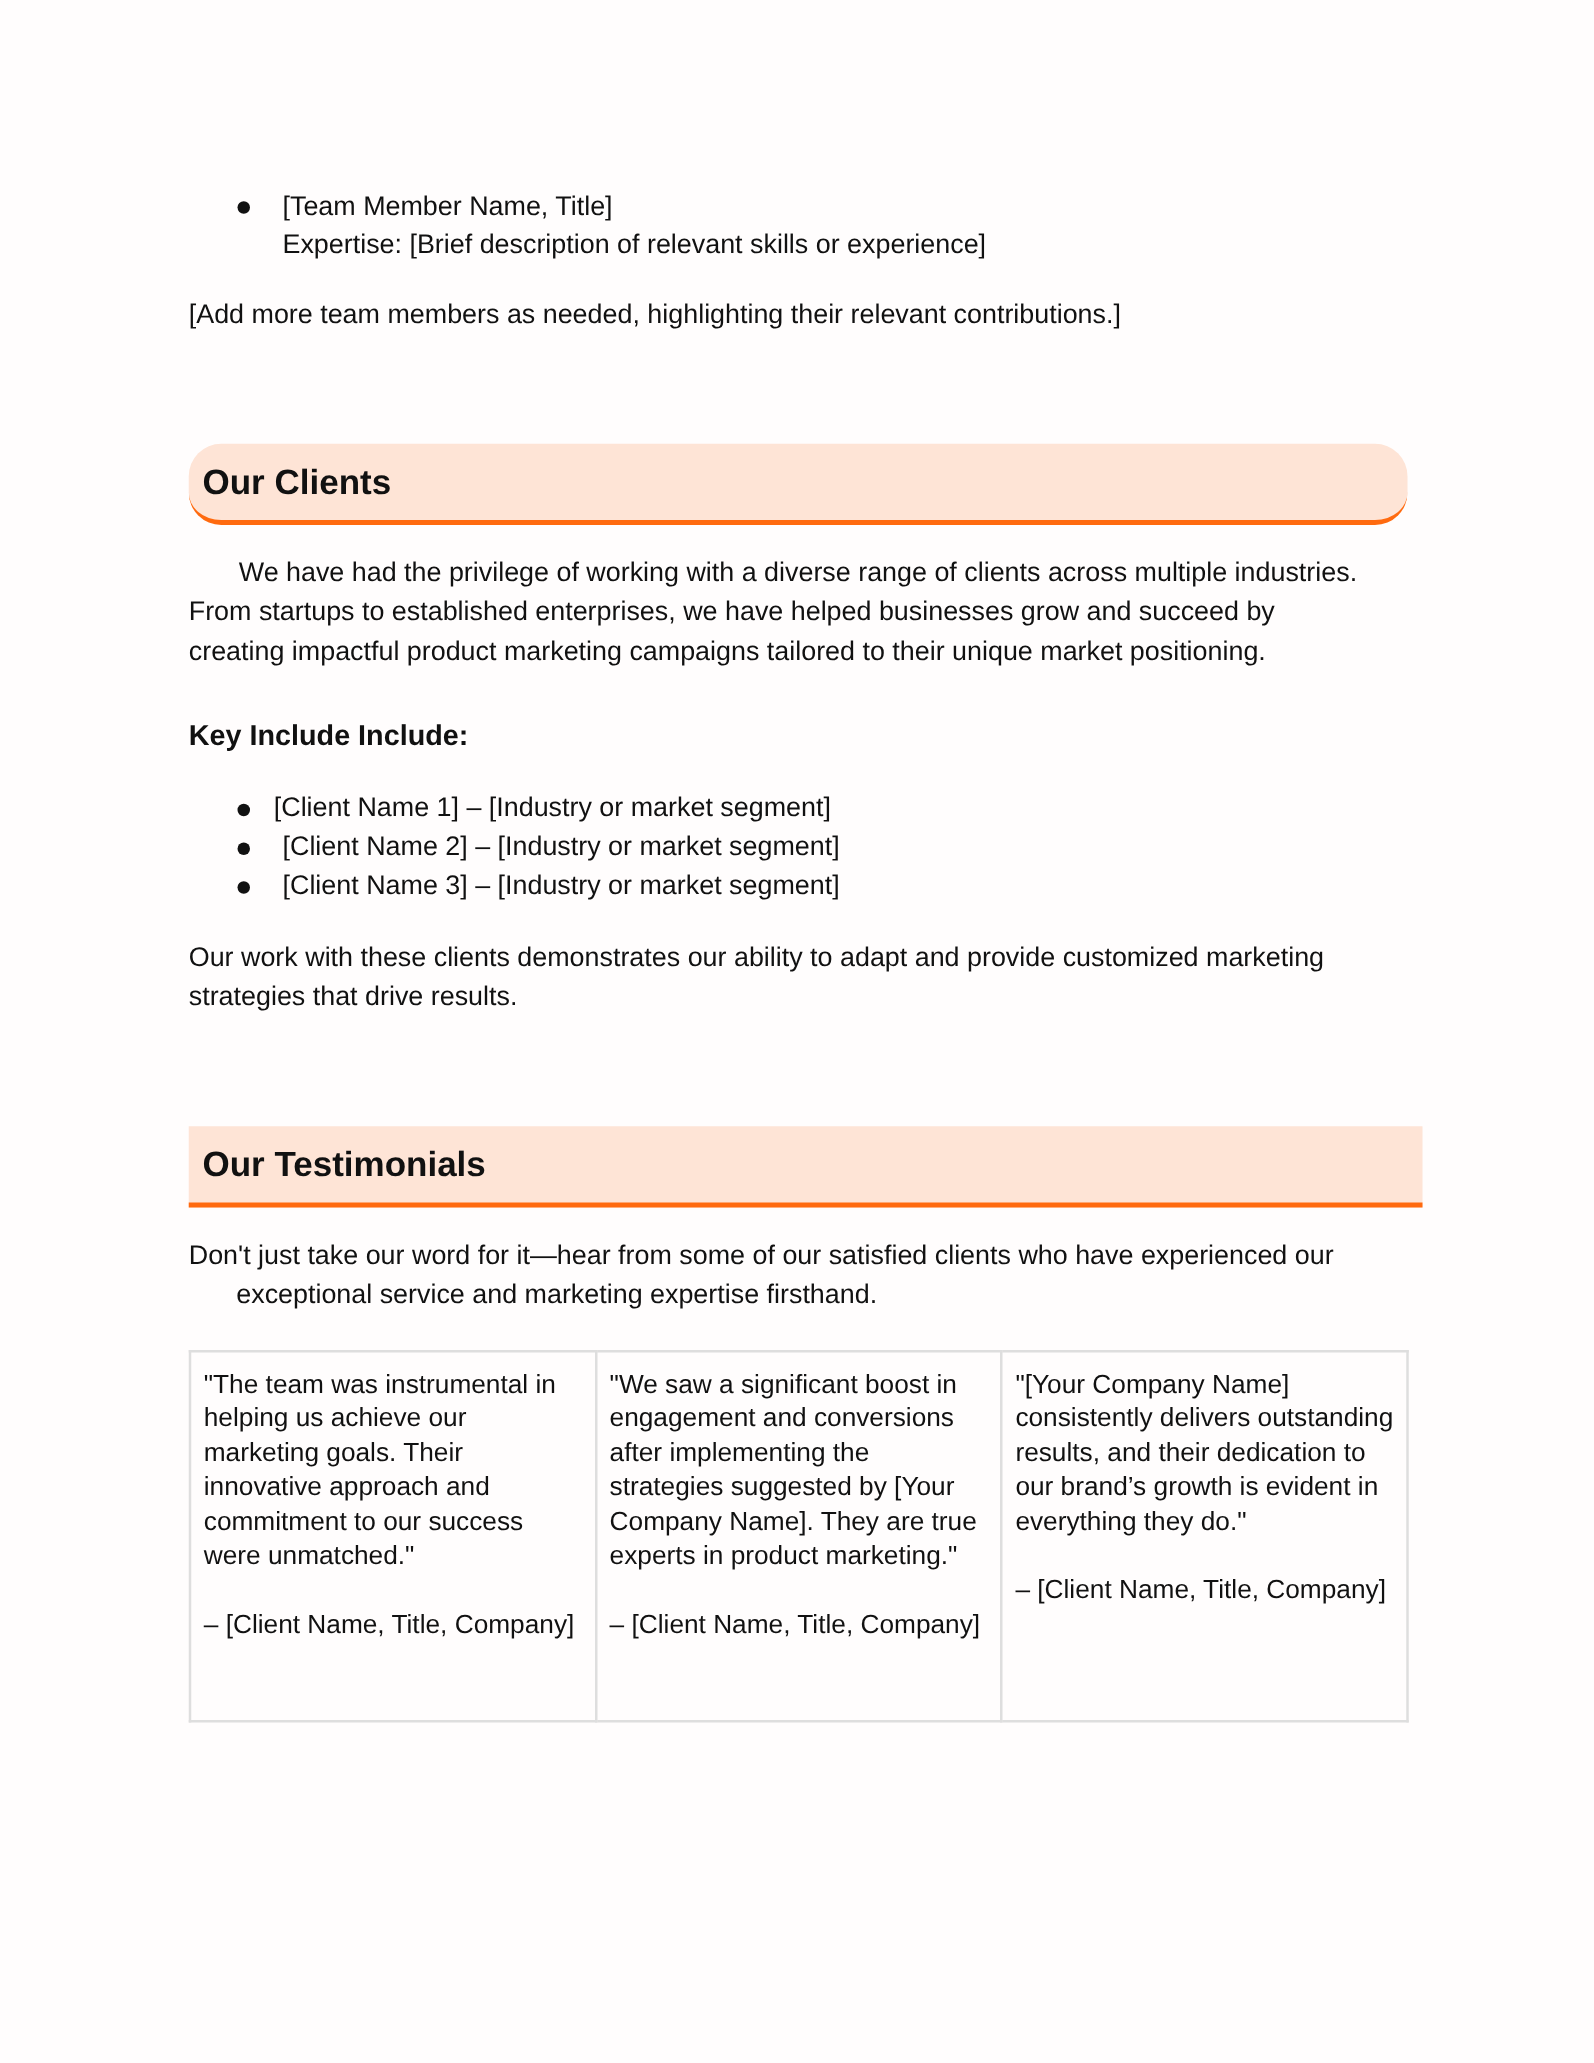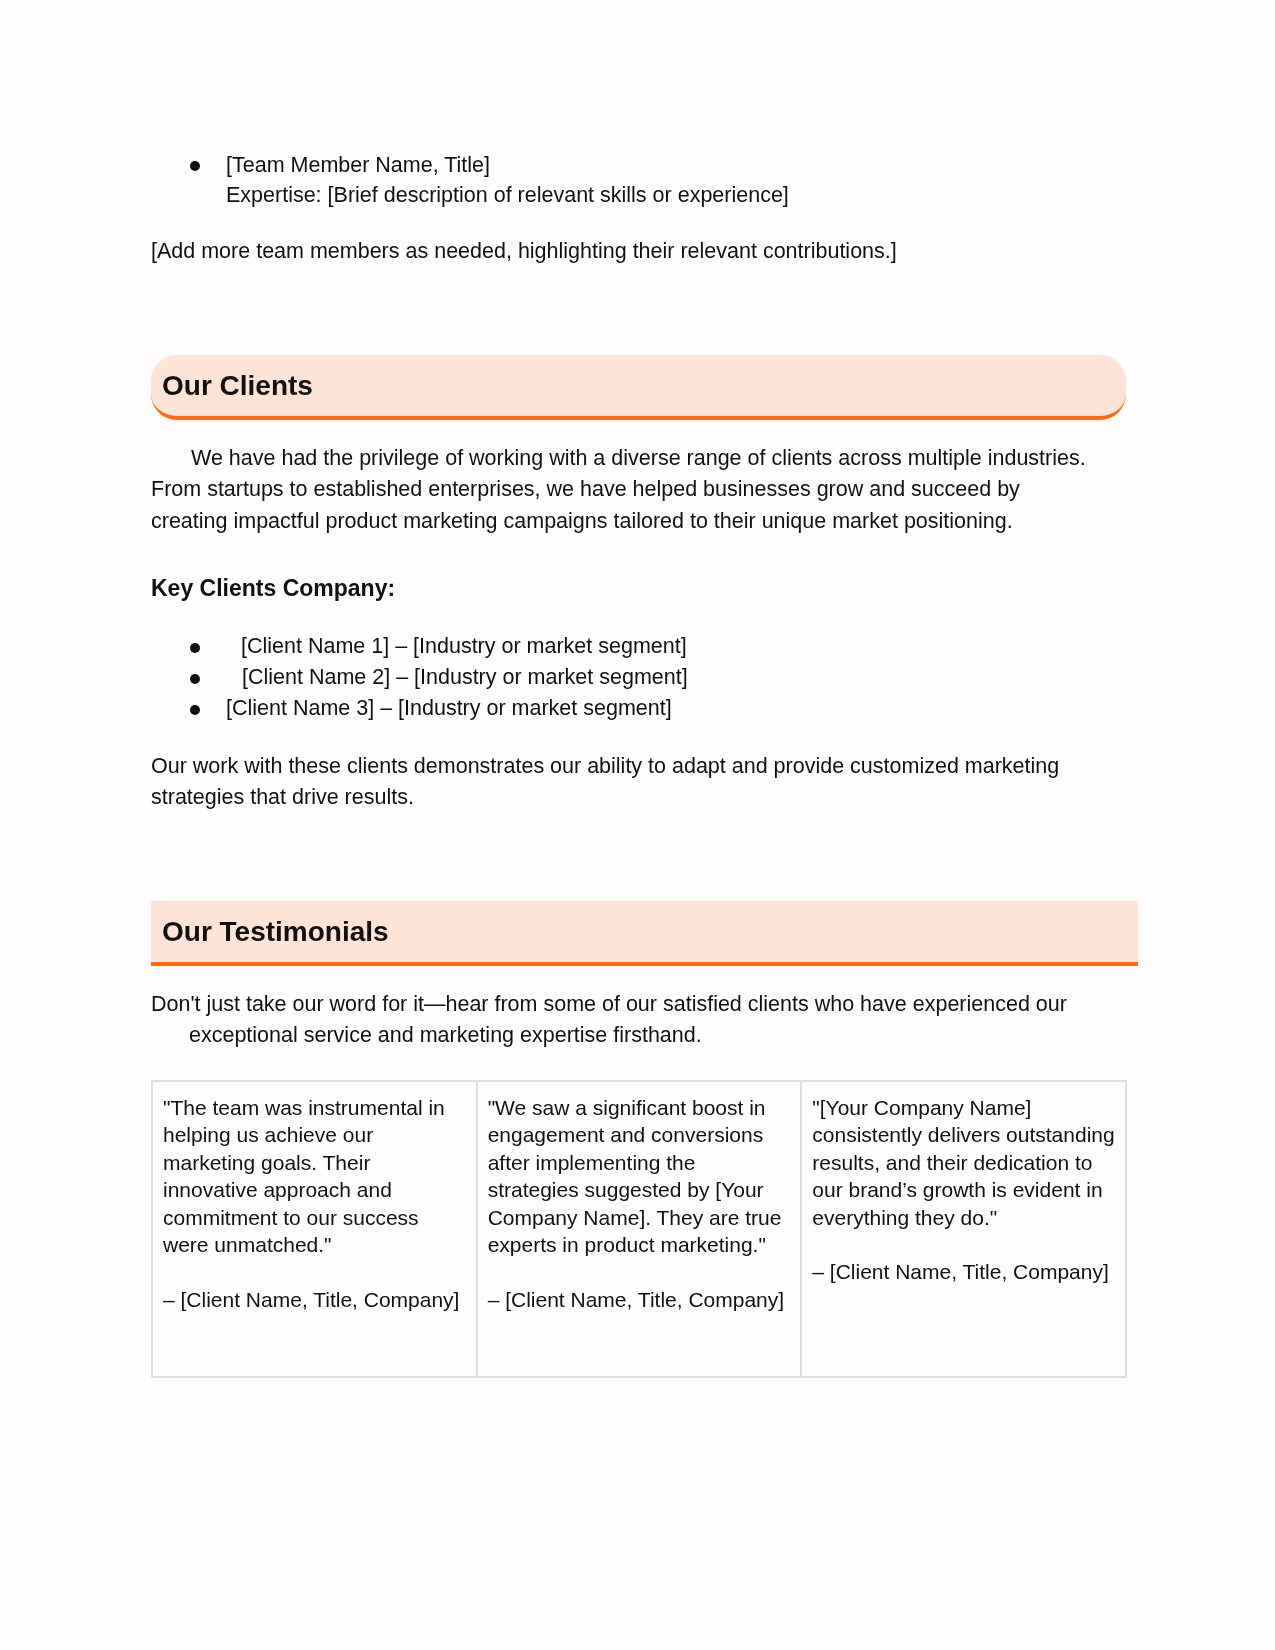--- a/index.html
+++ b/index.html
@@ -54,30 +54,30 @@
 <div class="section-header" style="top:355px;border-radius:26px;">
   <div class="title">Our Clients</div>
 </div>
 
 <div>
   <div class="abs txt" style="left:151px; top:443px;margin-left:40px;">We have had the privilege of working with a diverse range of clients across multiple industries.</div>
   <div class="abs txt" style="left:151px; top:474px;">From startups to established enterprises, we have helped businesses grow and succeed by</div>
   <div class="abs txt" style="left:151px; top:506px;">creating impactful product marketing campaigns tailored to their unique market positioning.</div>
 </div>
 
-<div class="abs subhead" style="left:151px; top:572px;">Key Clients Company:</div>
+<div class="abs subhead" style="left:151px; top:572px;">Key Include Include:</div>
 
 <div>
   <div>
     <span class="bullet-dot" style="left:190px; top:643px;"></span>
-    <div class="abs txt" style="left:241px; top:631px;">[Client Name 1] – [Industry or market segment]</div>
+    <div class="abs txt" style="left:219px; top:631px;">[Client Name 1] – [Industry or market segment]</div>
   </div>
   <div>
     <span class="bullet-dot" style="left:190px; top:674px;"></span>
-    <div class="abs txt" style="left:242px; top:662px;">[Client Name 2] – [Industry or market segment]</div>
+    <div class="abs txt" style="left:226px; top:662px;">[Client Name 2] – [Industry or market segment]</div>
   </div>
   <div>
     <span class="bullet-dot" style="left:190px; top:705px;"></span>
     <div class="abs txt" style="left:226px; top:693px;">[Client Name 3] – [Industry or market segment]</div>
   </div>
 </div>
 
 <div>
   <div class="abs txt" style="left:151px; top:751px;">Our work with these clients demonstrates our ability to adapt and provide customized marketing</div>
   <div class="abs txt" style="left:151px; top:782px;">strategies that drive results.</div>

